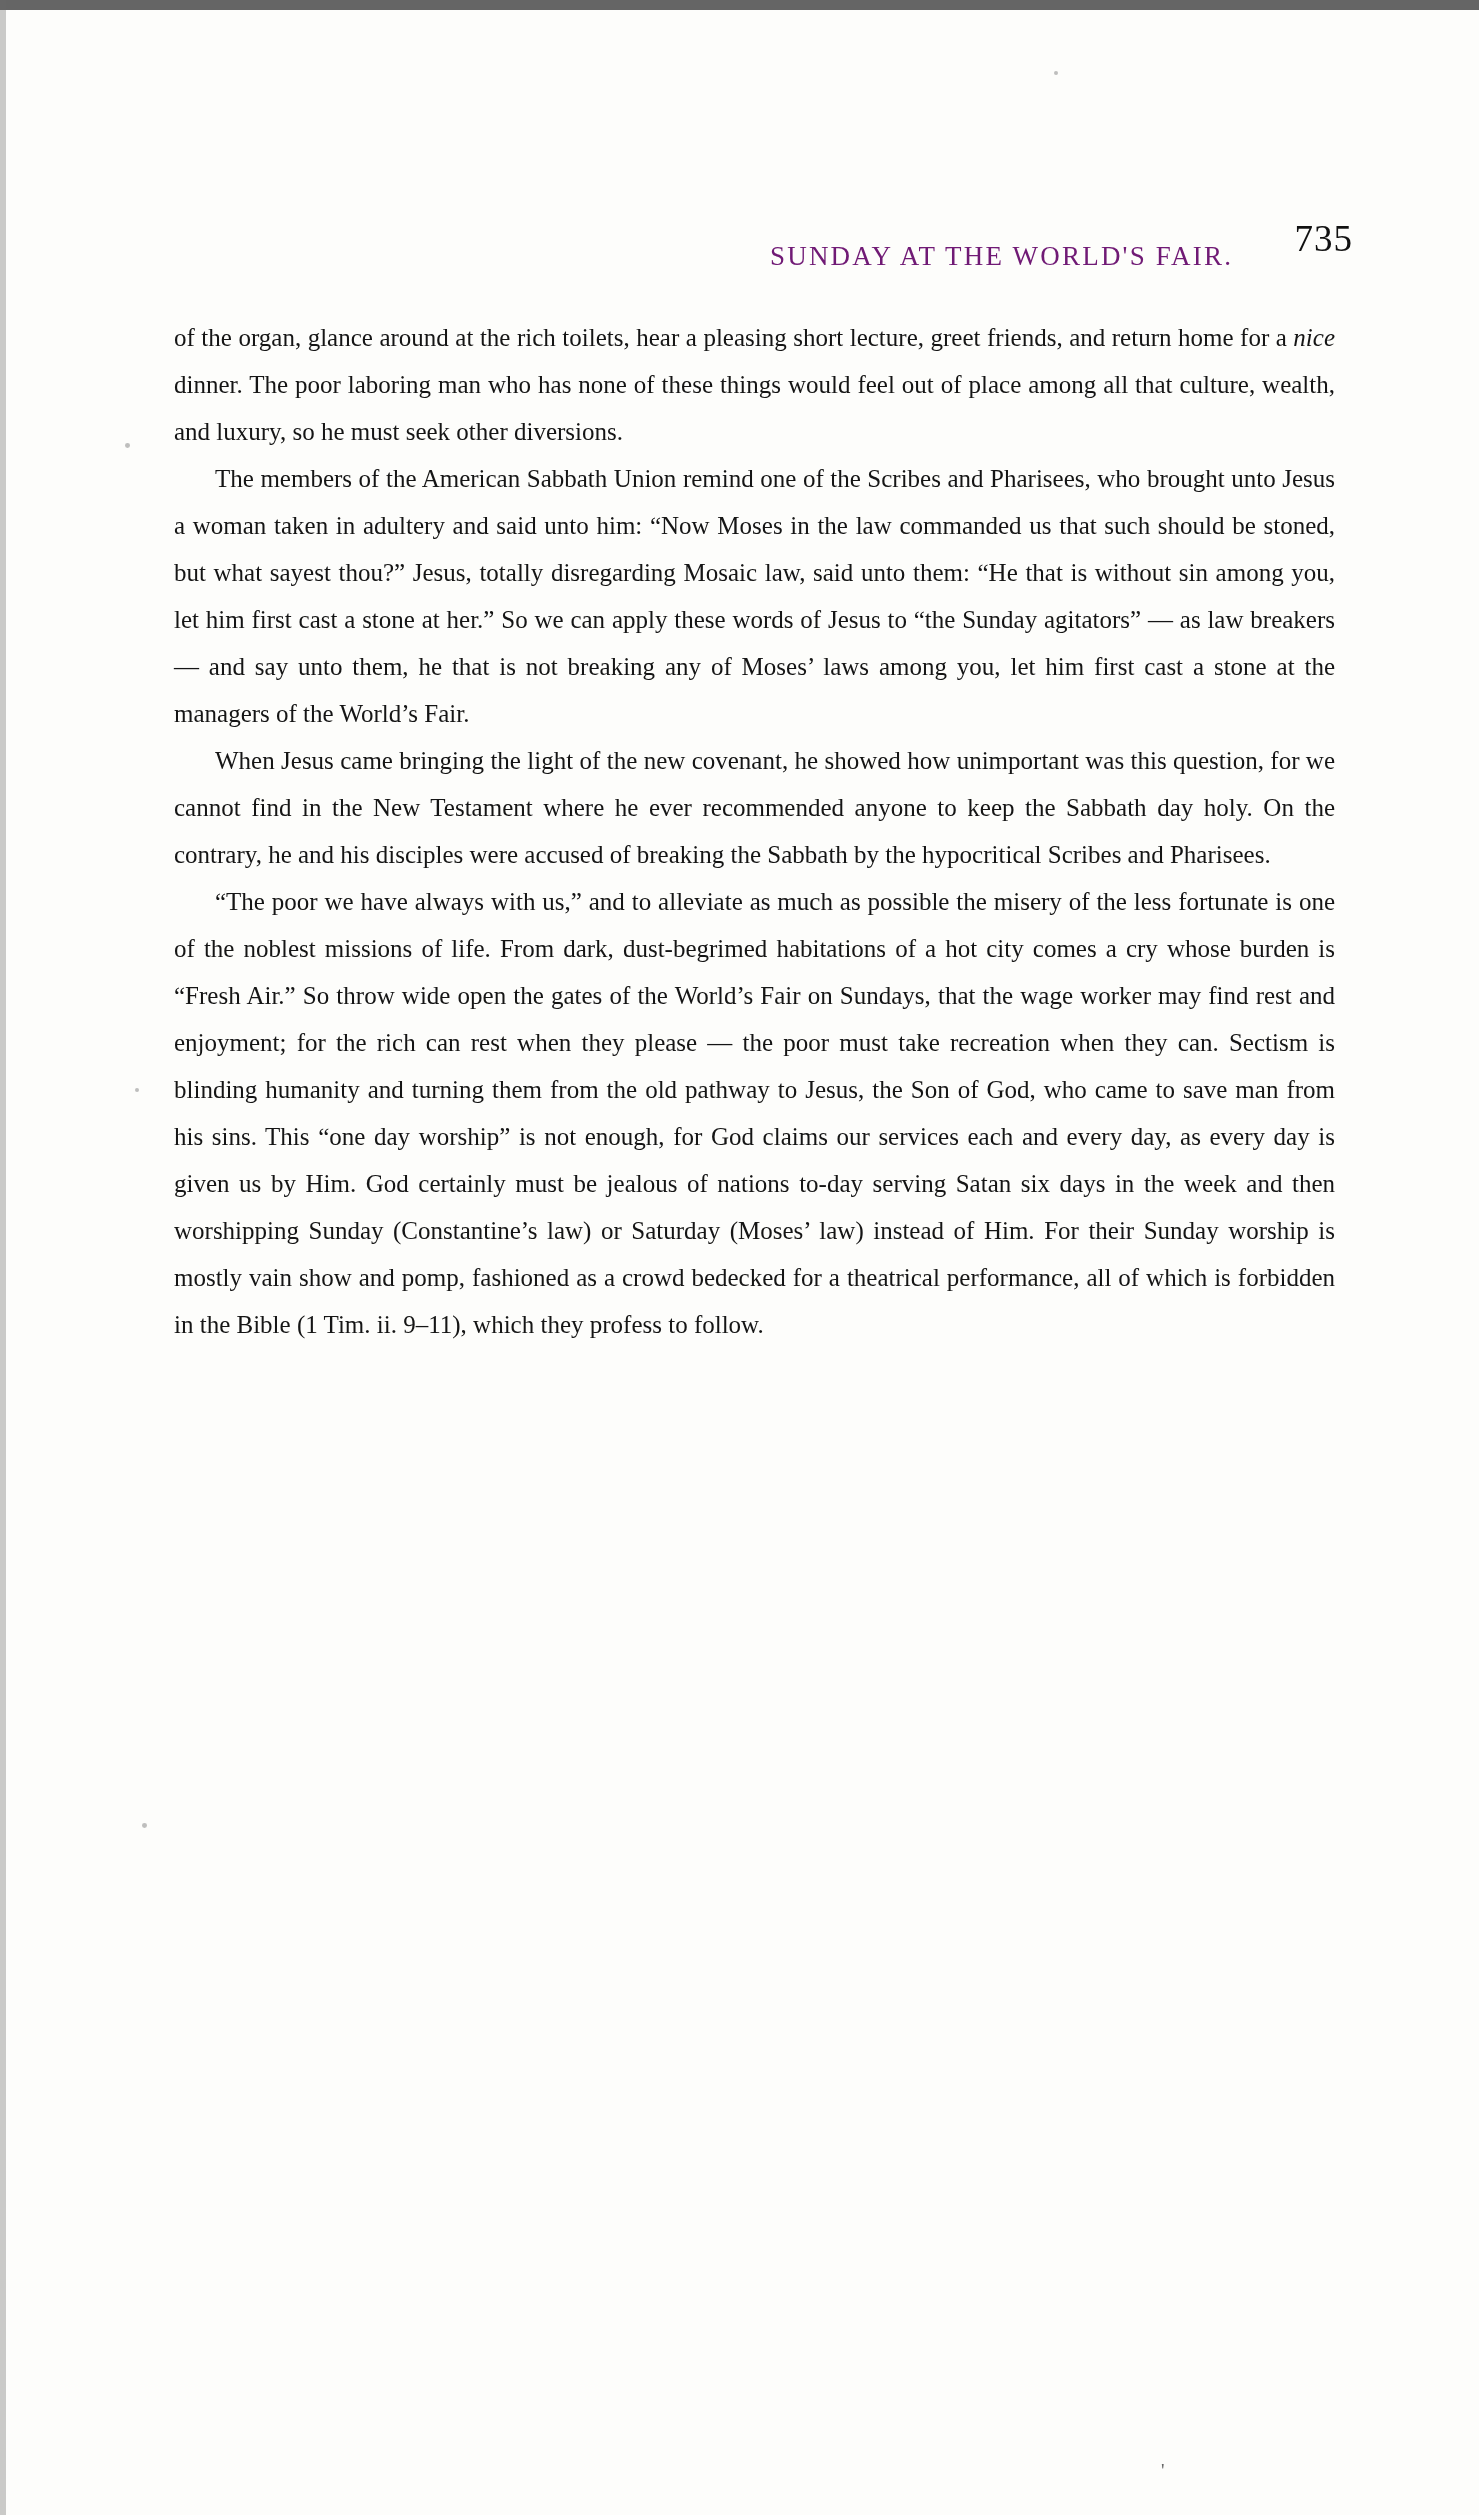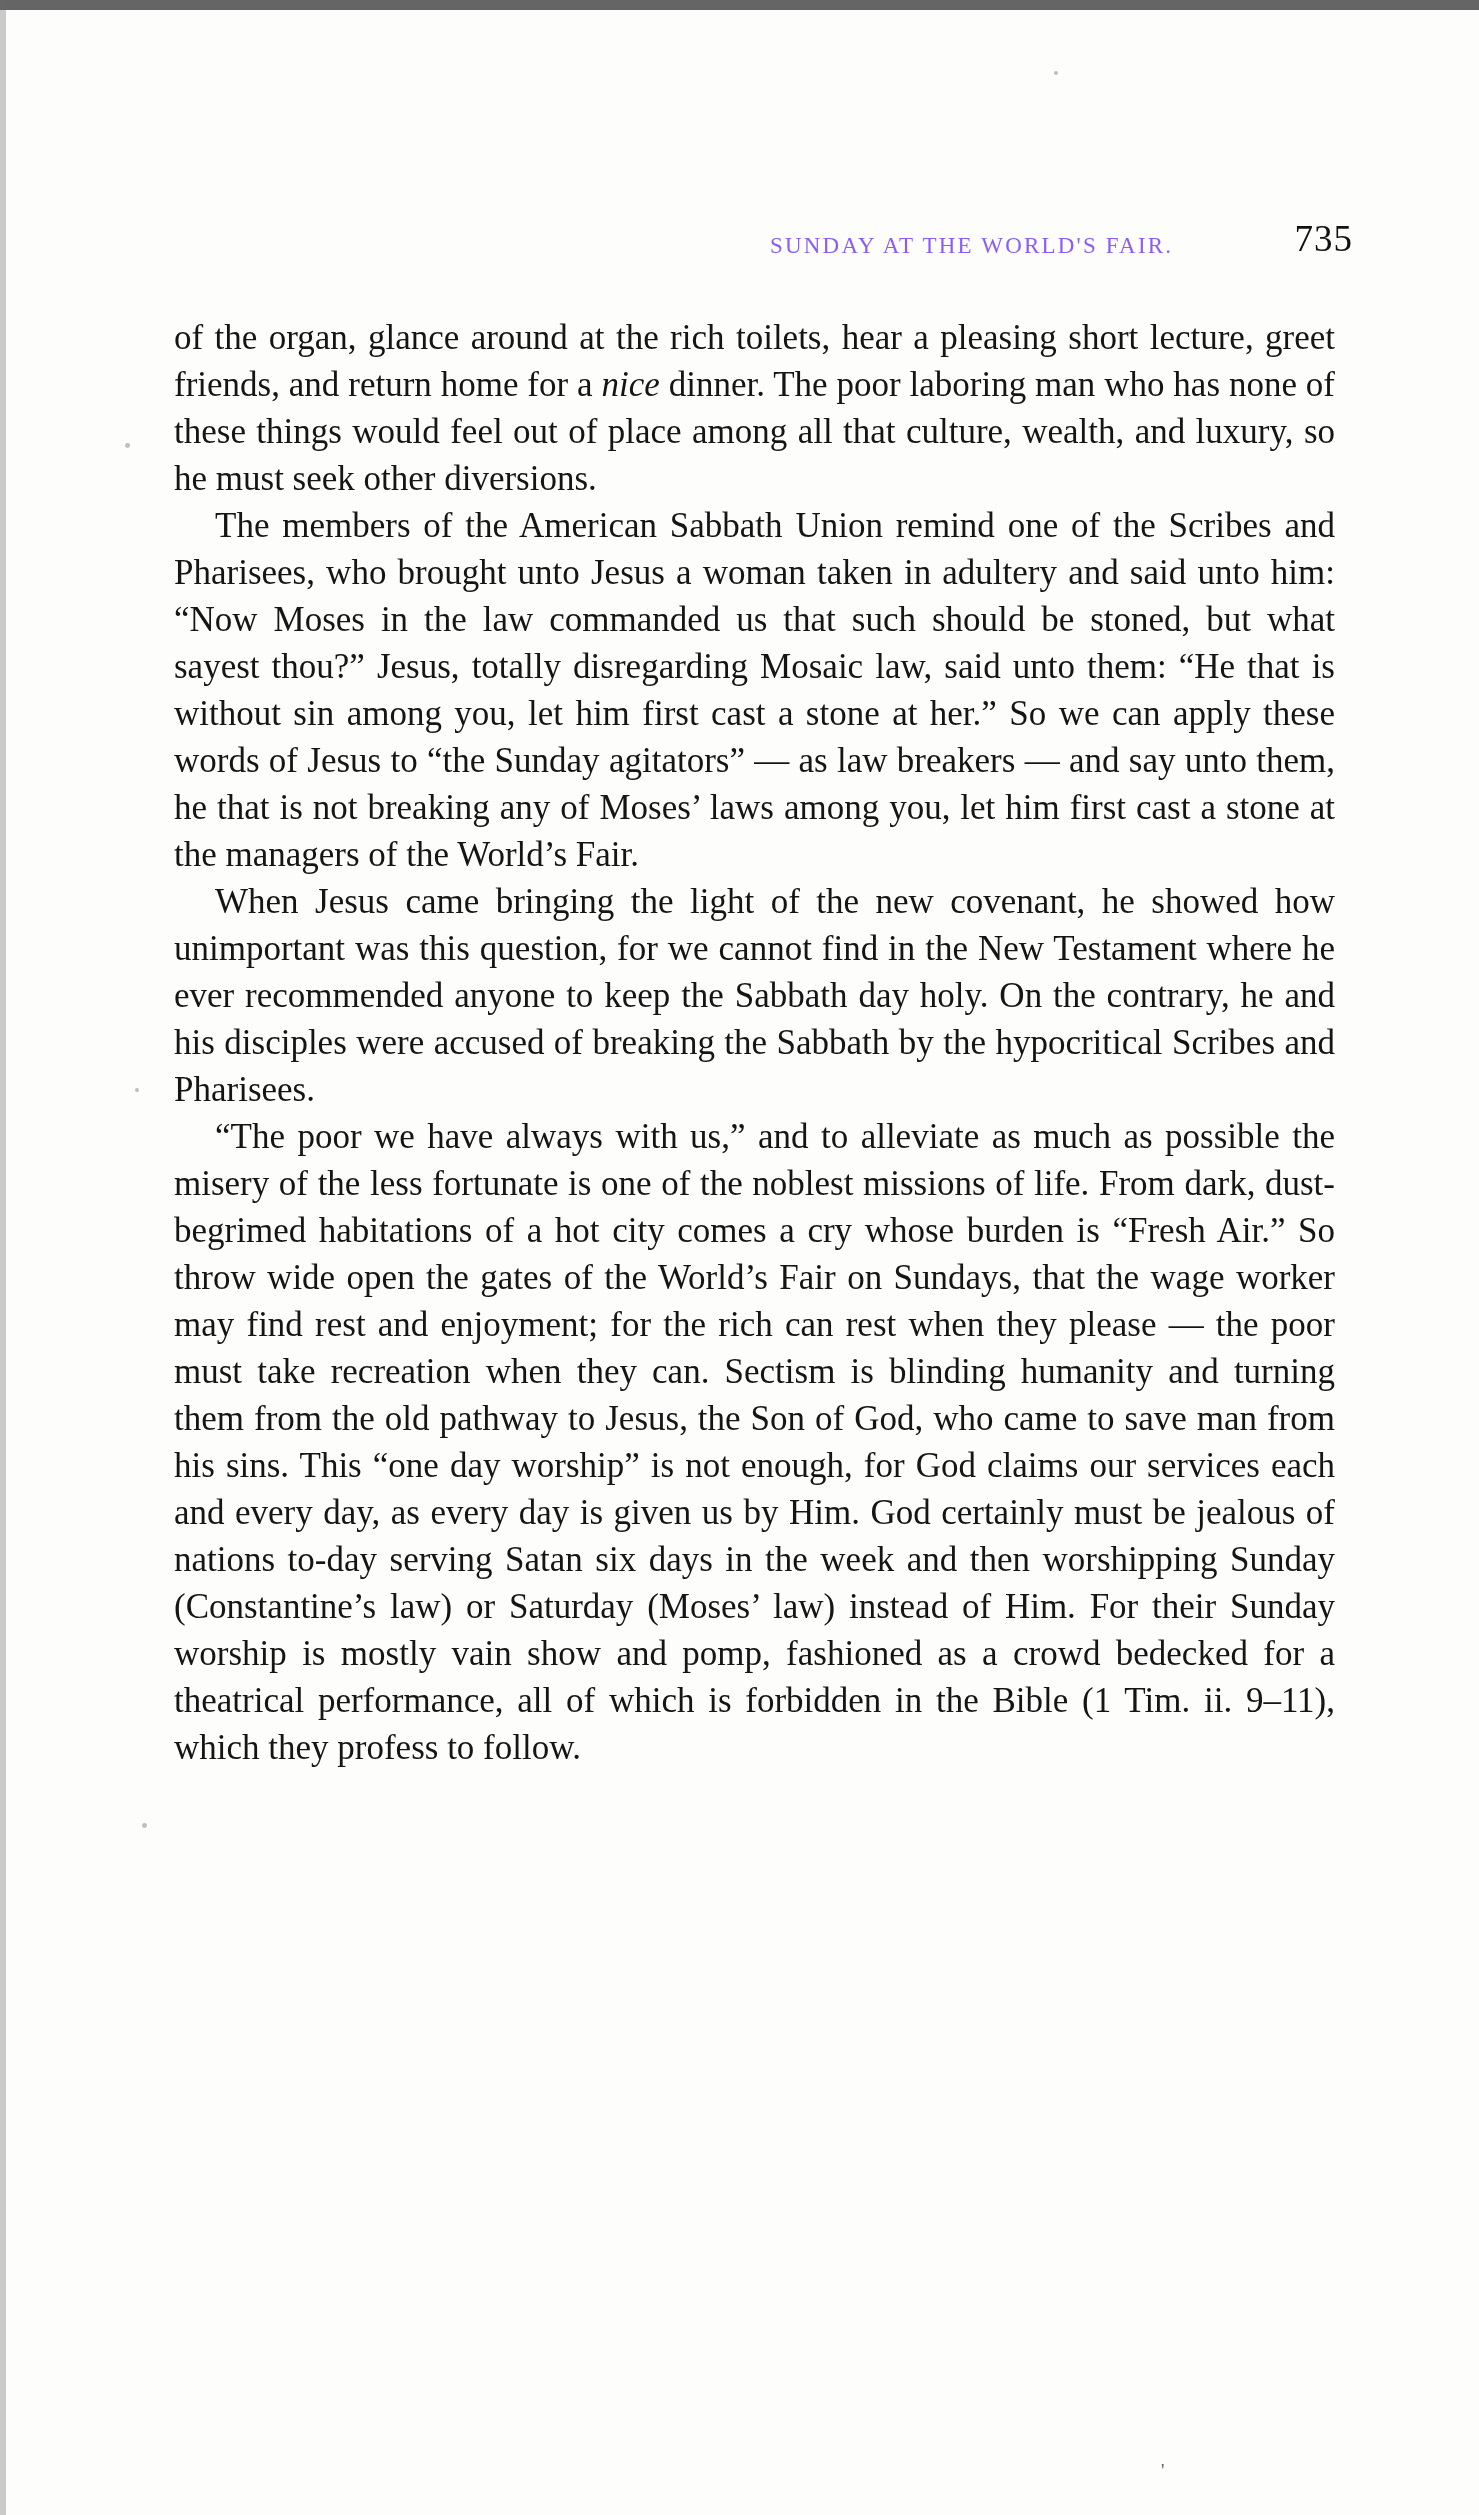--- a/index.html
+++ b/index.html
@@ -42,42 +42,42 @@
   .header {
     position: absolute;
     top: 225px;
     left: 167px;
     width: 1186px;
     height: 43px;
   }
   .running-head {
     position: absolute;
     left: 603px;
-    top: 8px;
+    top: 16px;
     font-variant: small-caps;
-    font-size: 23px;
+    font-size: 27px;
     letter-spacing: 2.2px;
-    color: #8b5cf6;
+    color: #701a75;
     white-space: nowrap;
   }
   .folio {
     position: absolute;
     right: 0;
     top: -7.8px;
     font-size: 37px;
     font-weight: normal;
     color: #111;
     letter-spacing: 1px;
   }
   .body-text {
     position: absolute;
     top: 314px;
     left: 174px;
     width: 1161px;
-    font-size: 35px;
+    font-size: 25px;
     line-height: 47px;
     text-align: justify;
     text-justify: inter-word;
     color: #151515;
   }
   .body-text p {
     margin: 0;
   }
   .body-text p.indent {
     text-indent: 41px;

